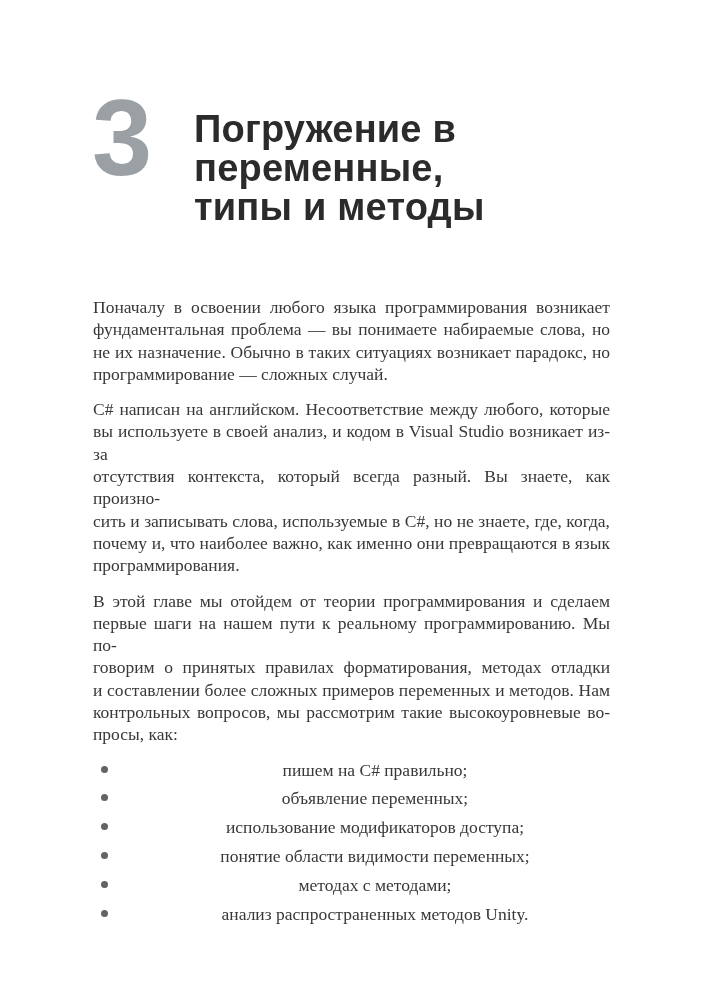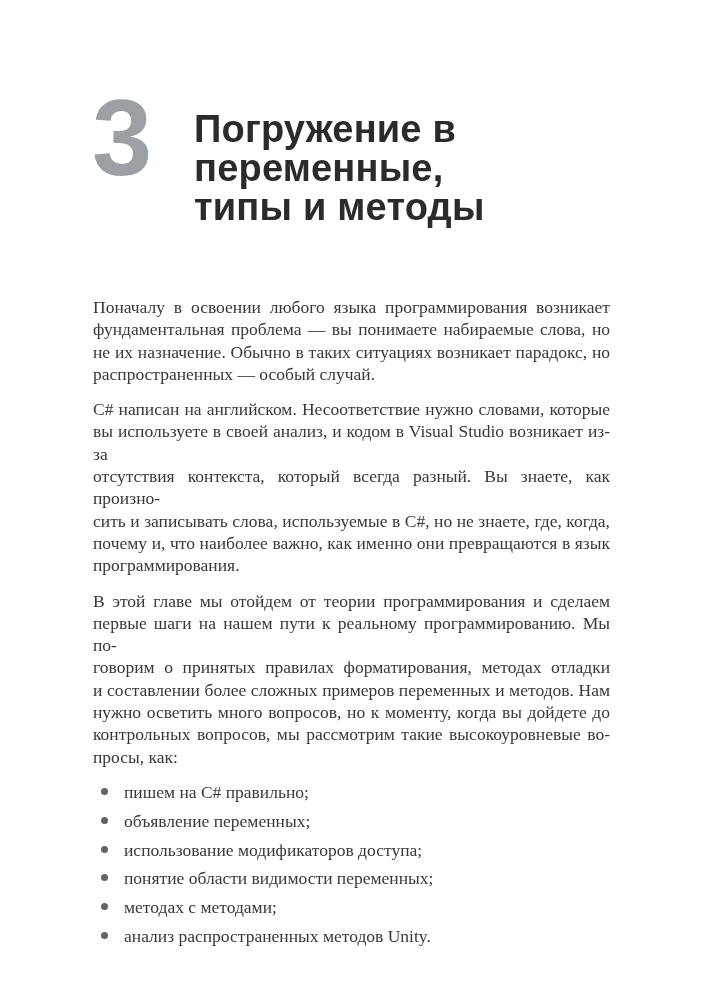--- a/index.html
+++ b/index.html
@@ -35,21 +35,21 @@
     color: var(--body-color, #383838);
   }
   .para { margin: 0 16px 13px 0; }
   .line { text-align: justify; }
   .line.just { text-align-last: justify; }
   ul.bullets { list-style: none; margin: 6px 0 0 0; padding: 0; }
   ul.bullets li {
     position: relative;
     padding-left: 31px;
     margin-bottom: 6.5px;
-    text-align: left;
+    text-align: center;
   }
   .dot {
     position: absolute; left: 8px; top: 7px;
     width: 7px; height: 7px; border-radius: 50%;
     background: var(--bullet-color, #636363);
     display: inline-block;
   }
 </style>
 </head>
 <body>
@@ -61,36 +61,35 @@
       <span>Погружение в переменные,</span><br>
       <span>типы и методы</span>
     </h1>
   </header>
 
   <main class="body-text">
       <div class="para">
         <div class="line just">Поначалу в освоении любого языка программирования возникает</div>
         <div class="line just">фундаментальная проблема — вы понимаете набираемые слова, но</div>
         <div class="line just">не их назначение. Обычно в таких ситуациях возникает парадокс, но</div>
-        <div class="line">распространенных — особый случай.</div>
+        <div class="line">программирование — сложных случай.</div>
       </div>
       <div class="para">
-        <div class="line just">C# написан на английском. Несоответствие нужно словами, которые</div>
+        <div class="line just">C# написан на английском. Несоответствие между любого, которые</div>
         <div class="line just">вы используете в своей анализ, и кодом в Visual Studio возникает из-за</div>
         <div class="line just">отсутствия контекста, который всегда разный. Вы знаете, как произно-</div>
         <div class="line just">сить и записывать слова, используемые в C#, но не знаете, где, когда,</div>
         <div class="line just">почему и, что наиболее важно, как именно они превращаются в язык</div>
         <div class="line">программирования.</div>
       </div>
       <div class="para">
         <div class="line just">В этой главе мы отойдем от теории программирования и сделаем</div>
         <div class="line just">первые шаги на нашем пути к реальному программированию. Мы по-</div>
         <div class="line just">говорим о принятых правилах форматирования, методах отладки</div>
         <div class="line just">и составлении более сложных примеров переменных и методов. Нам</div>
-        <div class="line just">нужно осветить много вопросов, но к моменту, когда вы дойдете до</div>
         <div class="line just">контрольных вопросов, мы рассмотрим такие высокоуровневые во-</div>
         <div class="line">просы, как:</div>
       </div>
       <ul class="bullets">
         <li><span class="dot"></span><span>пишем на C# правильно;</span></li>
         <li><span class="dot"></span><span>объявление переменных;</span></li>
         <li><span class="dot"></span><span>использование модификаторов доступа;</span></li>
         <li><span class="dot"></span><span>понятие области видимости переменных;</span></li>
         <li><span class="dot"></span><span>методах с методами;</span></li>
         <li><span class="dot"></span><span>анализ распространенных методов Unity.</span></li>

